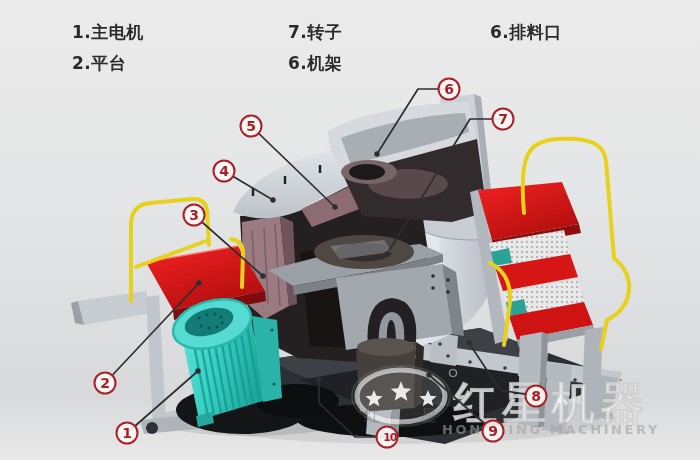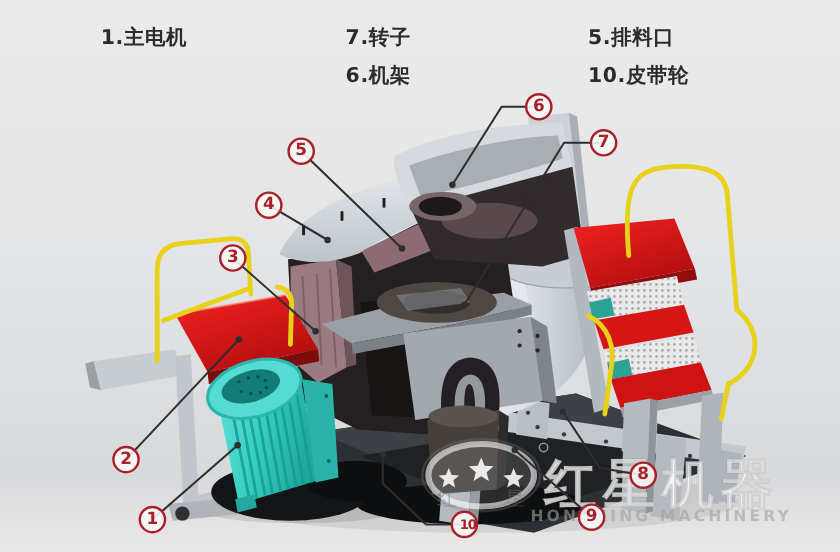--- a/index.html
+++ b/index.html
@@ -3,21 +3,21 @@
 <meta charset="utf-8">
 <style>
   html,body{margin:0;padding:0;}
   #stage{
     position:relative;width:700px;height:460px;overflow:hidden;
     background:linear-gradient(180deg,#ebebeb 0%,#e4e5e6 45%,#d8d9db 86%,#e9e9e9 100%);
     font-family:"DejaVu Sans","Liberation Sans",sans-serif;
   }
   #machine-svg{position:absolute;left:0;top:0;}
   .legend-col{position:absolute;top:17px;}
-  .col-0{left:84px}.col-1{left:288px}.col-2{left:490px}
+  .col-0{left:72px}.col-1{left:288px}.col-2{left:490px}
   .legend-item{
     height:31px;line-height:31px;white-space:nowrap;
     font-weight:bold;font-size:17px;color:#2b2b2b;letter-spacing:.5px;
   }
   .callout{
     position:absolute;width:23px;height:23px;box-sizing:border-box;
     transform:translate(-50%,-50%);
     border:2px solid #a92028;border-radius:50%;
     background:rgba(247,247,246,.9);
     color:#a92028;font-weight:bold;font-size:14px;line-height:19px;text-align:center;
@@ -268,28 +268,28 @@
           <circle cx="469" cy="343" r="2.7"></circle>
       <circle cx="429" cy="375" r="2.7"></circle>
           <circle cx="319" cy="379" r="2.7"></circle>
     </g>
   </g>
 </svg>
 
 <div id="legend">
       <div class="legend-col col-0">
         <div class="legend-item">1.主电机</div>
+        <div class="legend-item">2.平台</div>
       </div>
       <div class="legend-col col-1">
         <div class="legend-item">7.转子</div>
         <div class="legend-item">6.机架</div>
       </div>
       <div class="legend-col col-2">
-        <div class="legend-item">5.排料口</div>
-        <div class="legend-item">10.皮带轮</div>
+        <div class="legend-item">6.排料口</div>
       </div>
     </div>
 
 <div class="callout" style="left: 127px; top: 433px;">1</div>
     <div class="callout" style="left: 105px; top: 383px;">2</div>
     <div class="callout" style="left: 194px; top: 215px;">3</div>
     <div class="callout" style="left: 224px; top: 171px;">4</div>
     <div class="callout" style="left: 251px; top: 126px;">5</div>
     <div class="callout" style="left: 449px; top: 89px;">6</div>
     <div class="callout" style="left: 503px; top: 119px;">7</div>

